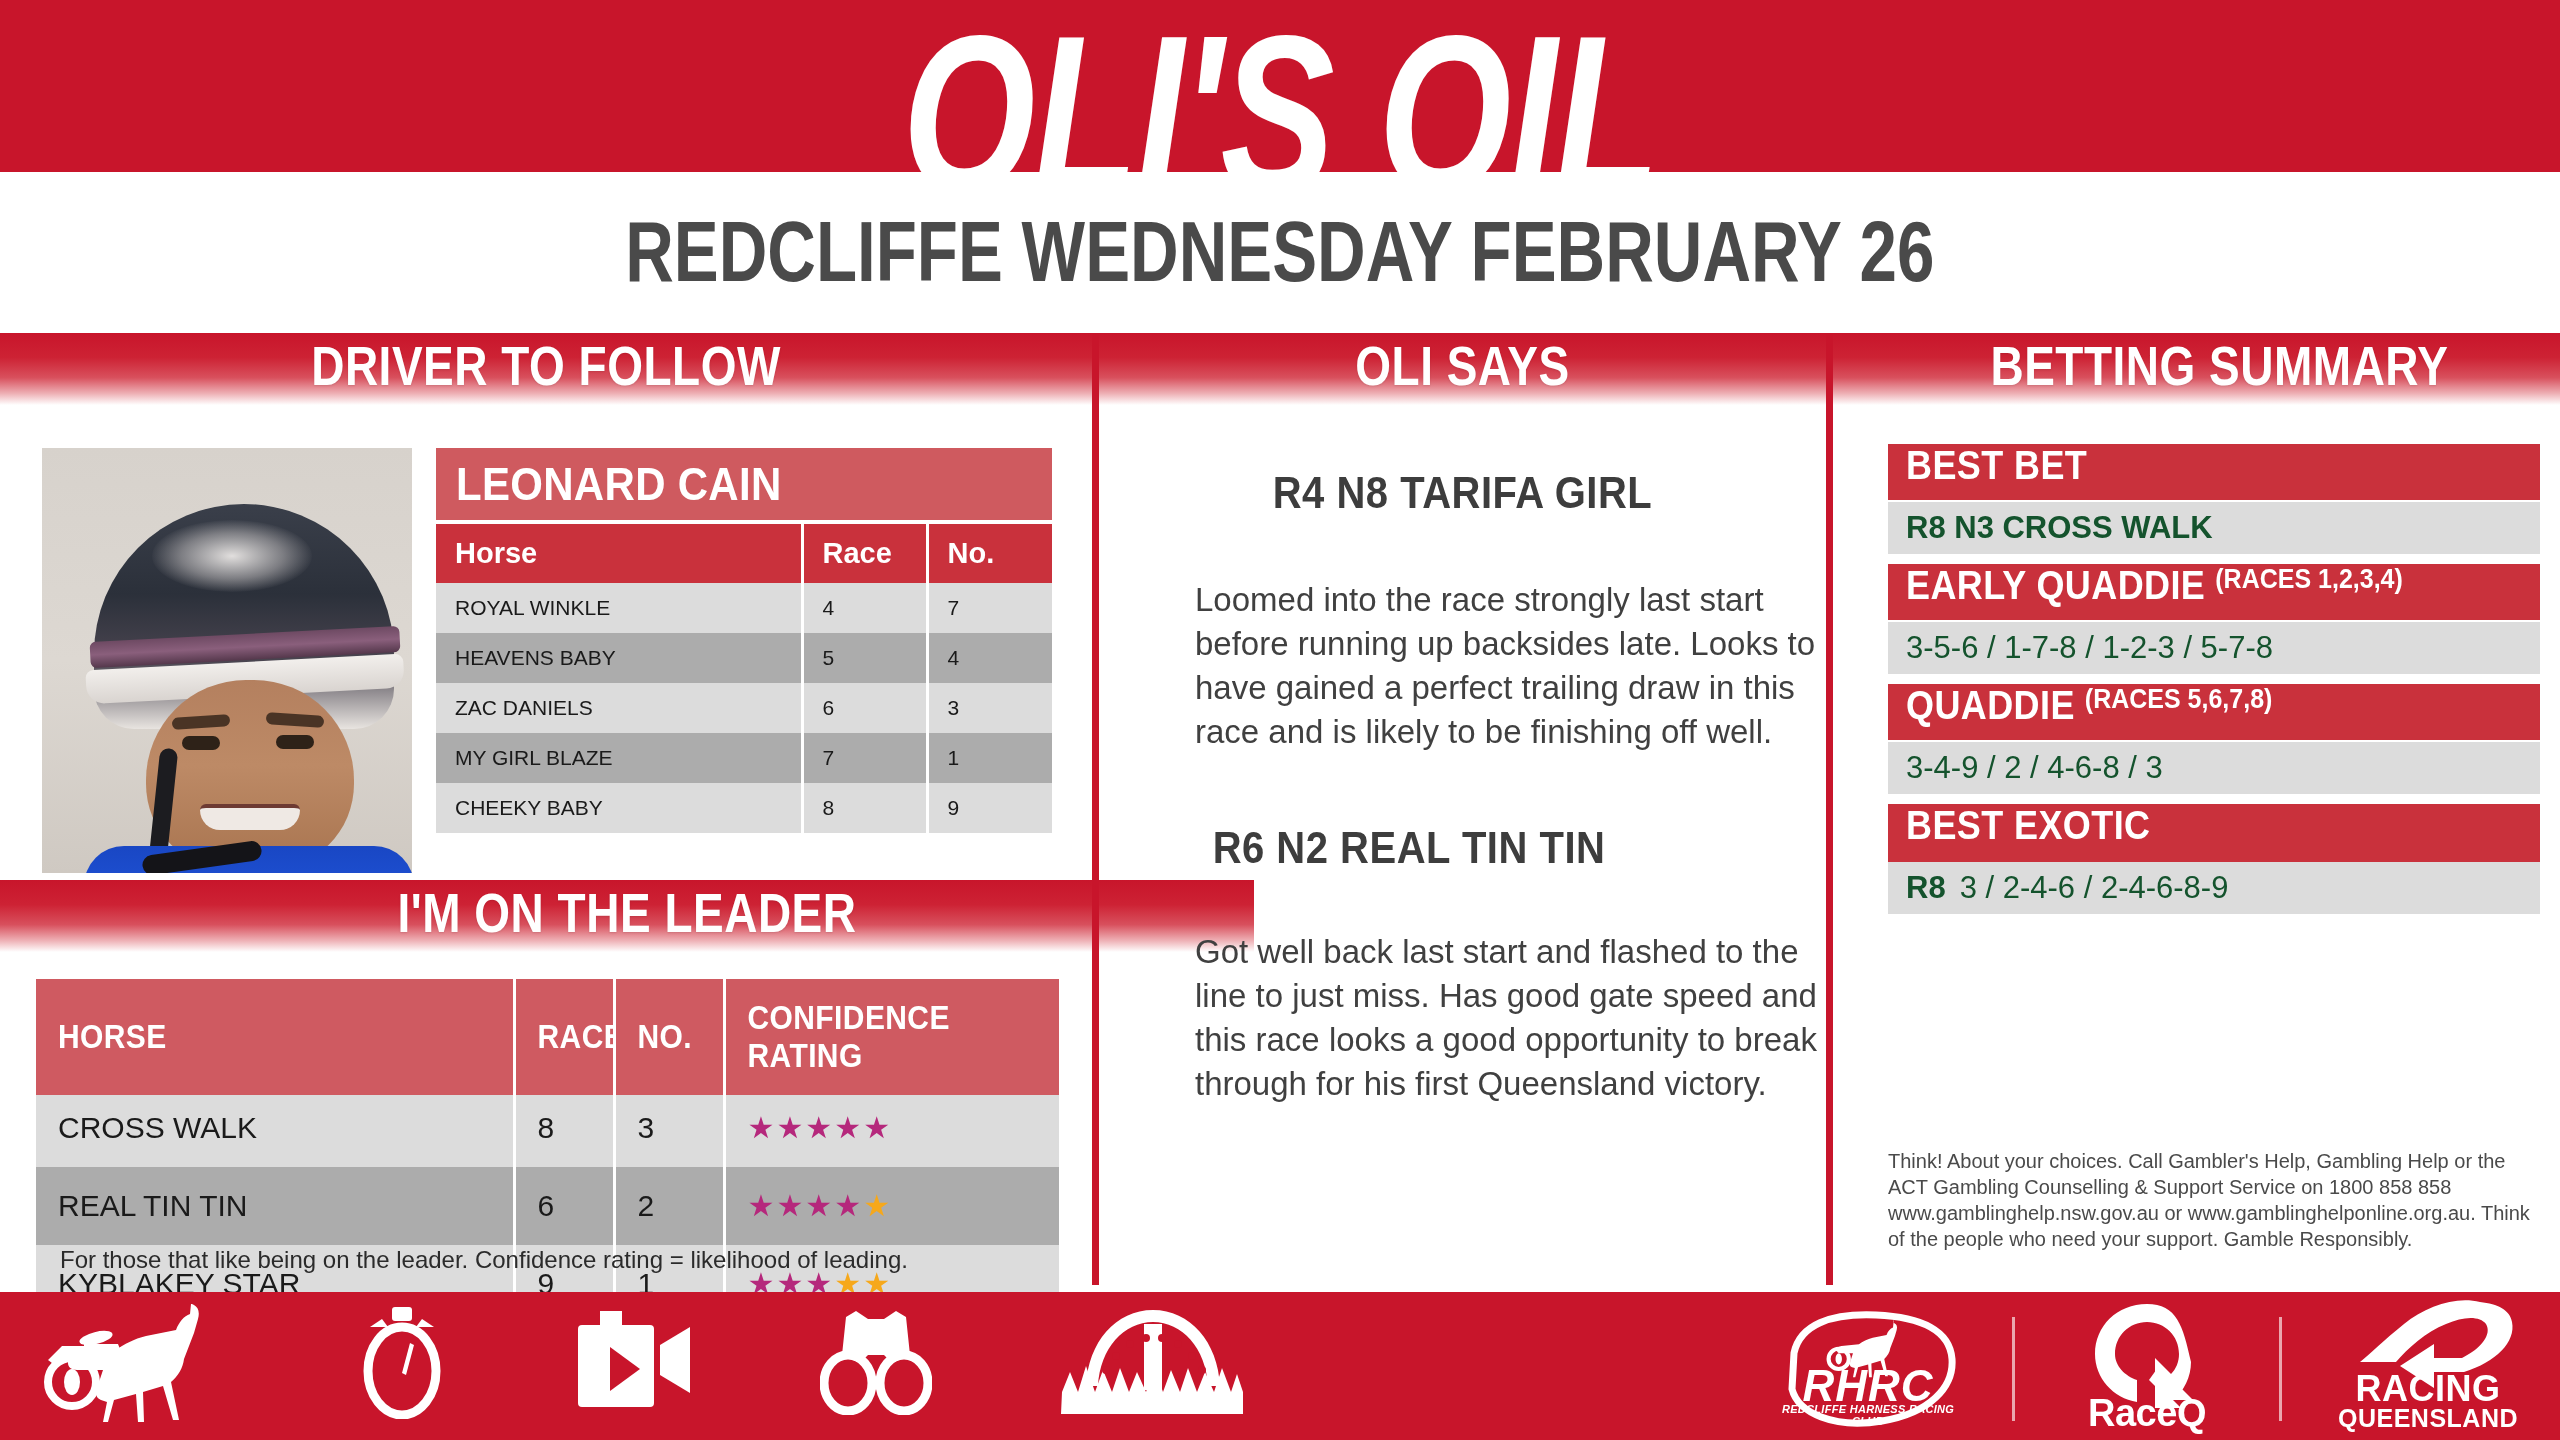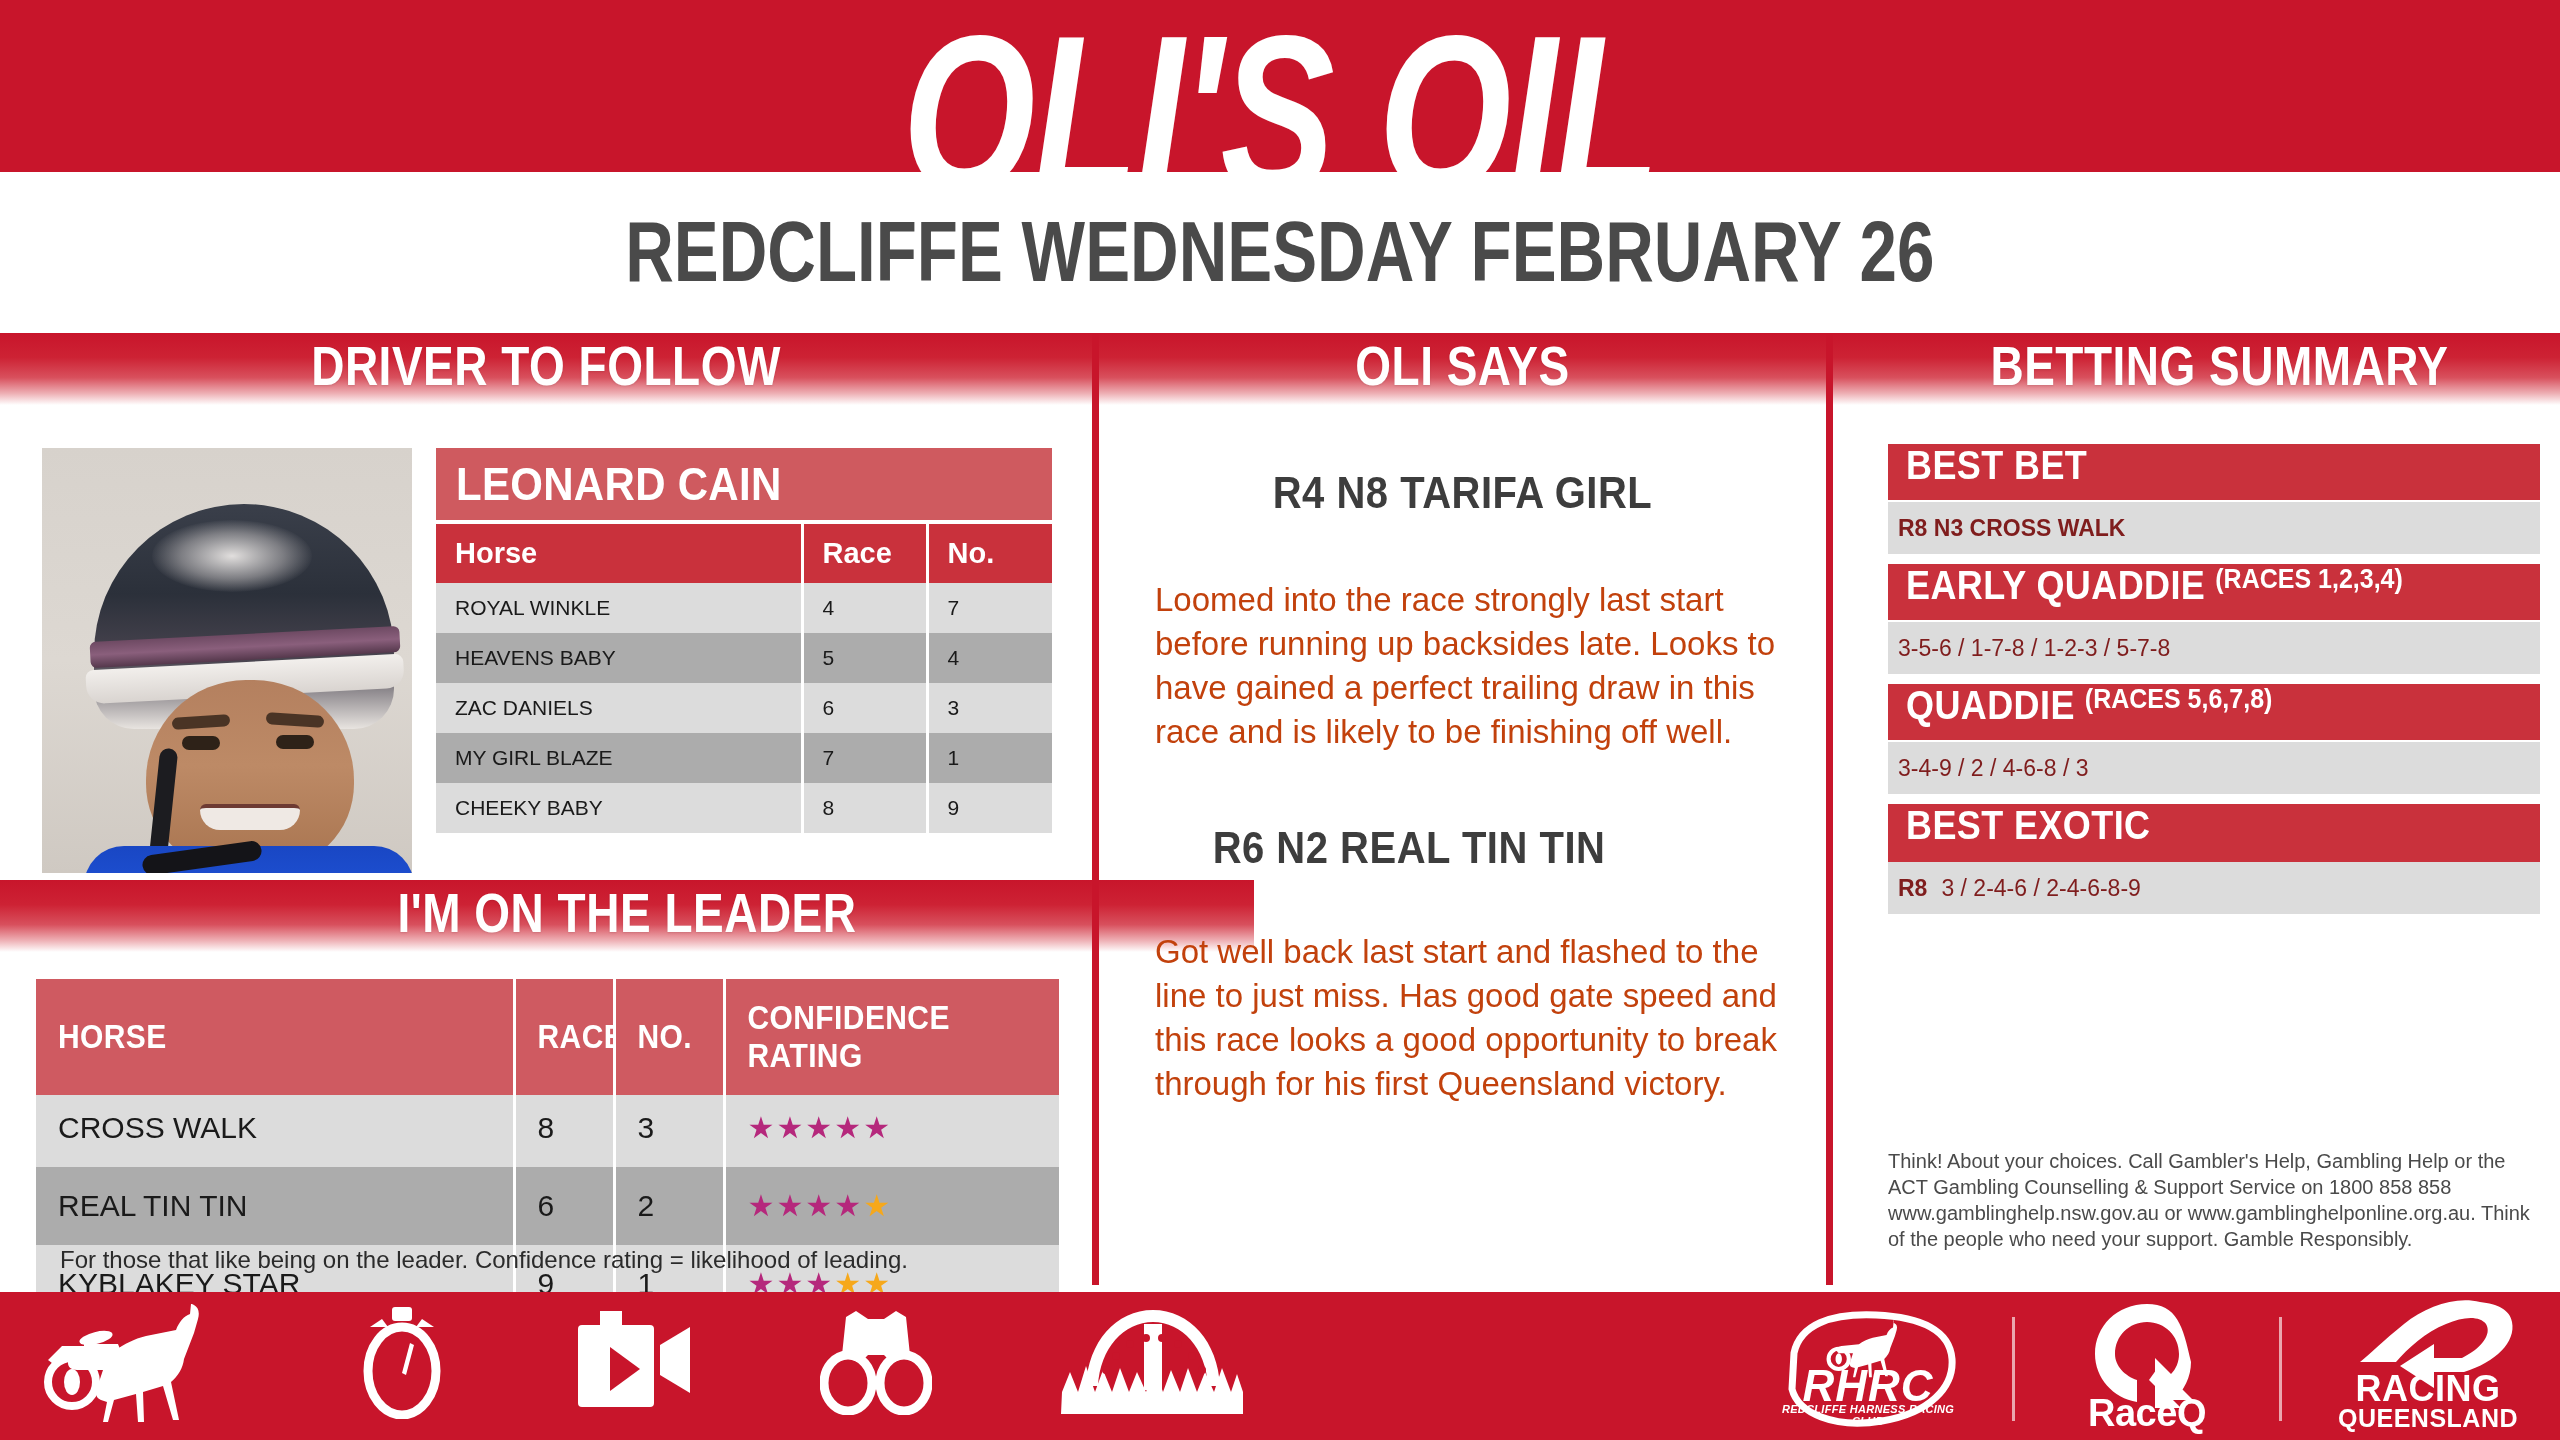--- a/index.html
+++ b/index.html
@@ -165,42 +165,42 @@
   }
 
   
   .tip-heading {
     position:absolute; width:100%; text-align:center;
     font-weight:700; font-size:40px; color:#3d3d3d;
     letter-spacing:0.5px; transform:scaleY(1.12);
   }
   .tip-body {
     position:absolute; font-size:33px; line-height:1.33;
-    color:#c2410c; font-weight:400;
+    color:#404040; font-weight:400;margin-left:40px;
   }
 
   
   .bs-head {
     position:absolute; background:#c9313c;
     display:flex; align-items:flex-start;
   }
   .bs-head .bs-title {
     color:#ffffff; font-weight:700; font-size:36px;
     padding-left:18px; letter-spacing:0.4px;
     transform:scaleY(1.14);
   }
   .bs-head .bs-sub {
     color:#ffffff; font-weight:700; font-size:25px;
     padding-left:10px; padding-bottom:2px;
     transform:scaleY(1.14);
   }
   .bs-val {
     position:absolute; background:#dcdcdc;
     display:flex; align-items:center;
-    font-size:23px; color:#7f1d1d; padding-left:10px;
+    font-size:31px; color:#14532d; padding-left:18px;
   }
   .bs-val b { font-weight:700; margin-right:14px; }
   .bs-val.bold-val { font-weight:700; }
 
   .disclaimer {
     position:absolute; font-size:20px; line-height:1.30; color:#4a4a4a;
   }
 
   
   .footer {

